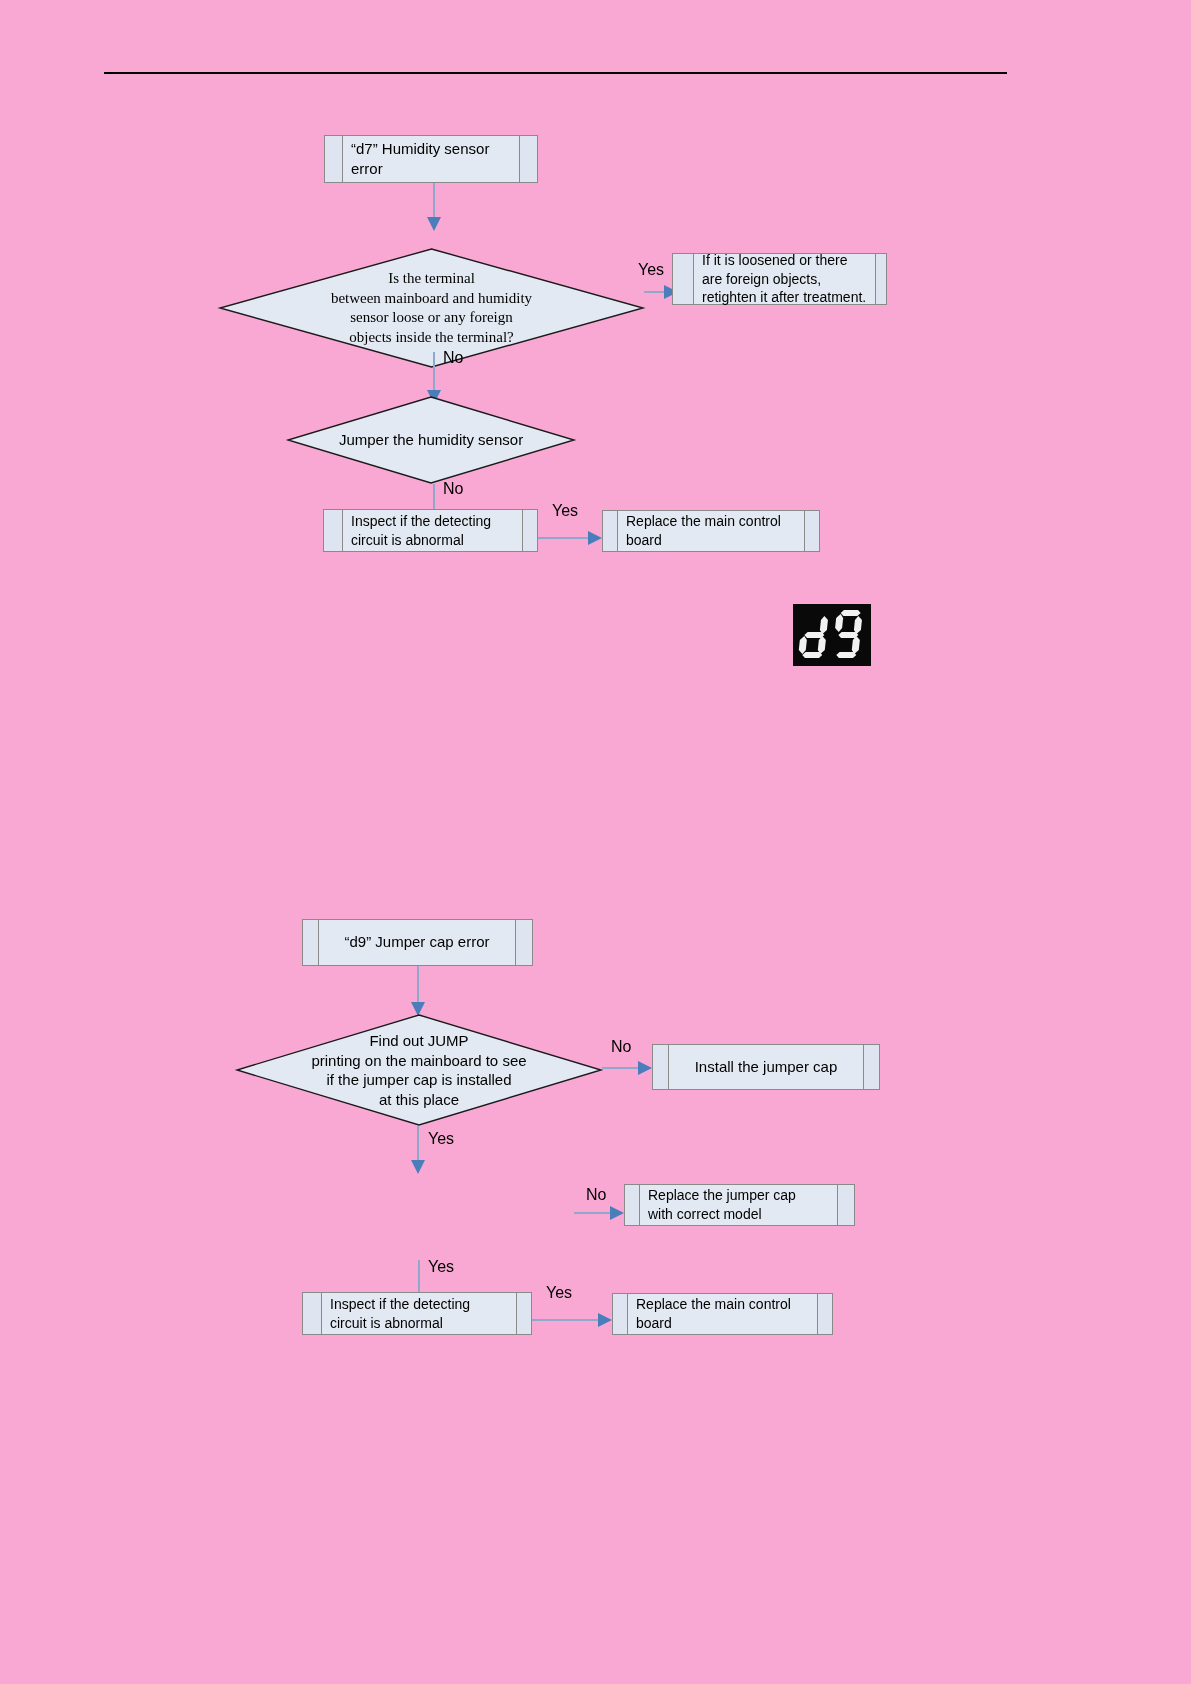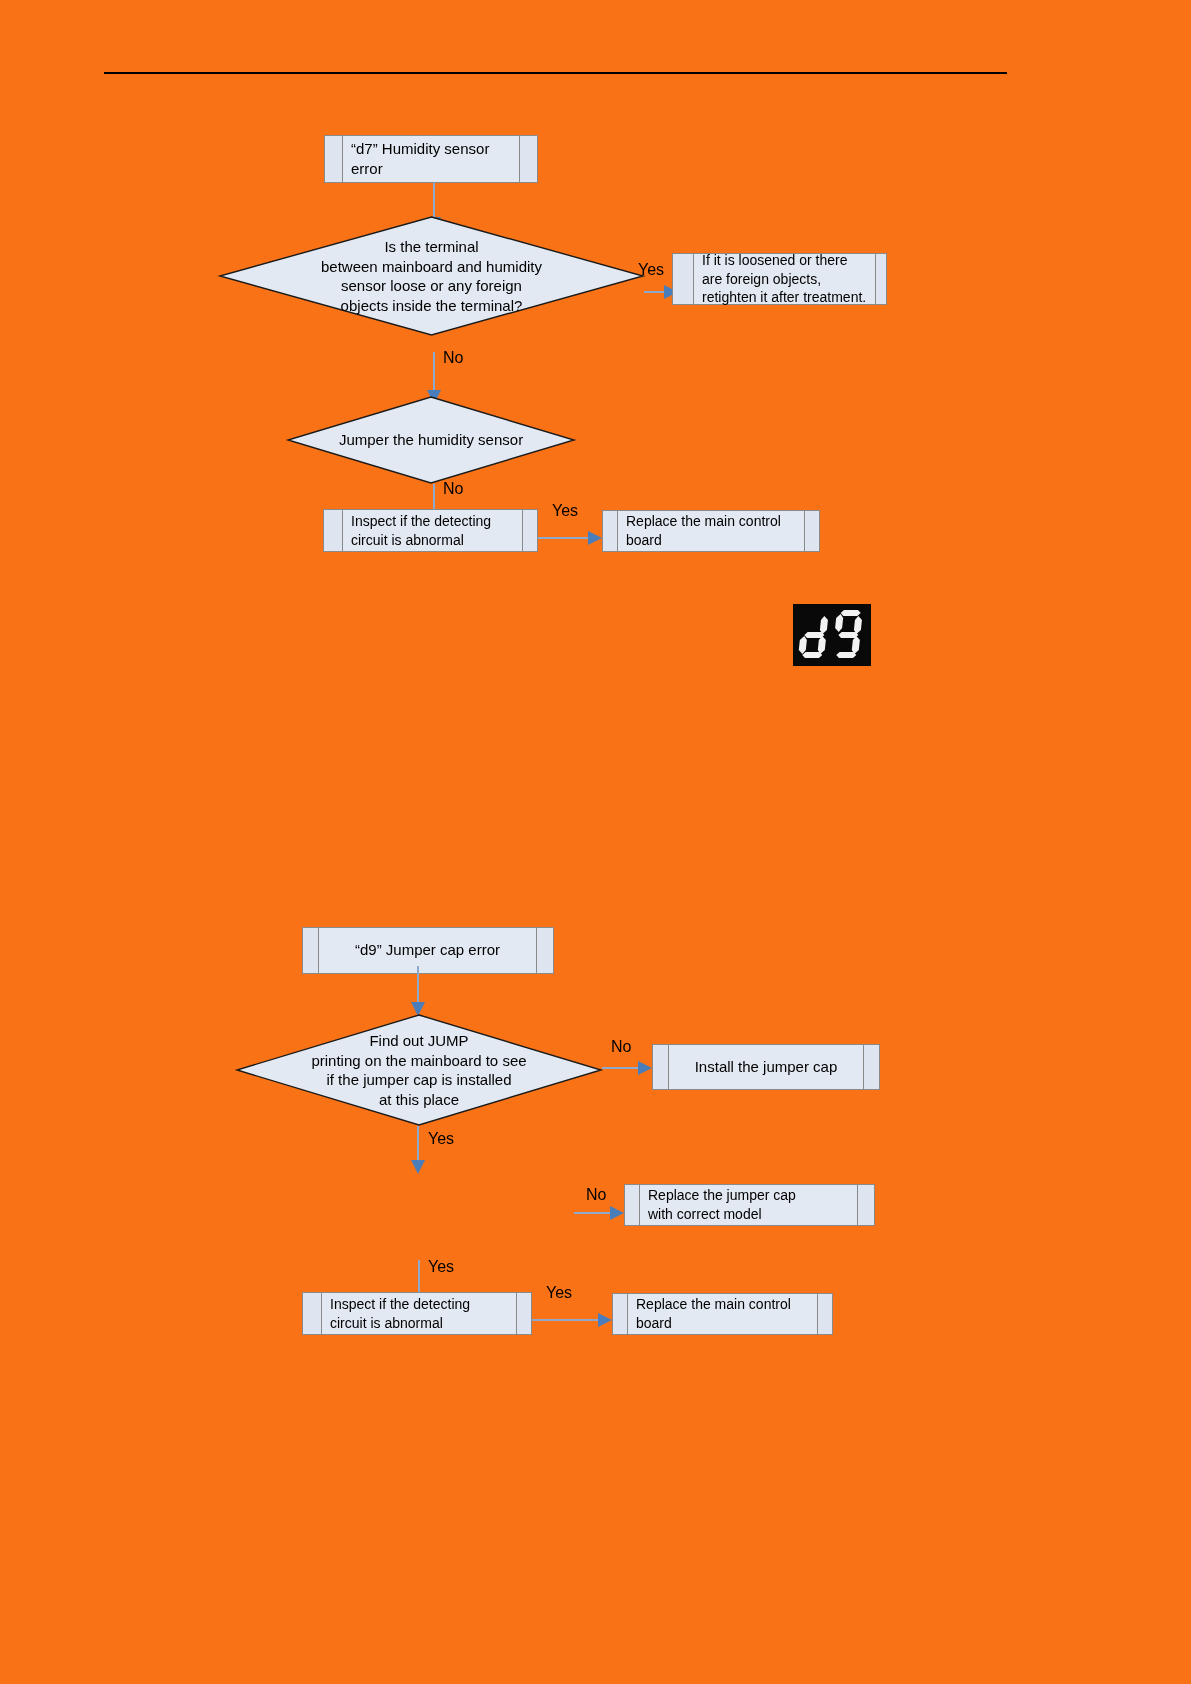--- a/index.html
+++ b/index.html
@@ -9,21 +9,21 @@
     background: #ffffff;
   }
   body {
     font-family: "Liberation Sans", sans-serif;
     color: #000000;
   }
   #page {
     position: relative;
     width: 1191px;
     height: 1684px;
-    background: #f97316;
+    background: #f9a8d4;
     overflow: hidden;
   }
 
   
   .header-rule {
     position: absolute;
     left: 104px;
     top: 72px;
     width: 903px;
     height: 0;
@@ -122,21 +122,21 @@
     <div class="txt">“d7” Humidity sensor
 error</div>
     <div class="sidebar-r" style="width:17px;"></div>
   </div>
 
   <svg class="conn" style="left:424px; top:183px; width:20px; height:50px;" viewBox="0 0 20 50">
     <line x1="10" y1="0" x2="10" y2="36" stroke="#8fa9cc" stroke-width="2"></line>
     <polygon points="3,34 17,34 10,48" fill="#4a7ebb"></polygon>
   </svg>
 
-  <div class="diamond" style="left:219px; top:216px; width:425px; height:120px;">
+  <div class="diamond" style="left:219px; top:248px; width:425px; height:120px;font-family:Liberation Serif, serif;">
     <svg width="425" height="120" viewBox="0 0 425 120">
       <polygon points="212.5,1 424,60 212.5,119 1,60" fill="#e3e9f2" stroke="#1a1a1a" stroke-width="1.4"></polygon>
     </svg>
     <div class="dtxt">Is the terminal
 between mainboard and humidity
 sensor loose or any foreign
 objects inside the terminal?</div>
   </div>
 
   <svg class="conn" style="left:644px; top:278px; width:36px; height:30px;" viewBox="0 0 36 30">
@@ -218,21 +218,21 @@
 
         <polygon points="8,25 11,22 25,22 28,25 25,28 11,28" fill="#f2f2f2"></polygon>
 
         <polygon points="26,26 30,30 30,40 26,44 23,40 23,30" fill="#f2f2f2"></polygon>
 
         <polygon points="8,45 11,42 25,42 28,45 25,48 11,48" fill="#f2f2f2"></polygon>
       </g>
     </svg>
   </div>
 
-  <div class="proc center" style="left:302px; top:919px; width:252px; height:47px;margin-top:8px;">
+  <div class="proc center" style="left:302px; top:919px; width:231px; height:47px;">
     <div class="sidebar-l" style="width:15px;"></div>
     <div class="txt">“d9” Jumper cap error</div>
     <div class="sidebar-r" style="width:16px;"></div>
   </div>
 
   <svg class="conn" style="left:408px; top:966px; width:20px; height:52px;" viewBox="0 0 20 52">
     <line x1="10" y1="0" x2="10" y2="38" stroke="#8fa9cc" stroke-width="2"></line>
     <polygon points="3,36 17,36 10,50" fill="#4a7ebb"></polygon>
   </svg>
 
@@ -264,21 +264,21 @@
   </svg>
   <div class="edge-label" style="left:428px; top:1131px;">Yes</div>
 
 
   <svg class="conn" style="left:574px; top:1200px; width:52px; height:26px;" viewBox="0 0 52 26">
     <line x1="0" y1="13" x2="38" y2="13" stroke="#8fa9cc" stroke-width="2"></line>
     <polygon points="36,6 36,20 50,13" fill="#4a7ebb"></polygon>
   </svg>
   <div class="edge-label" style="left:586px; top:1187px;">No</div>
 
-  <div class="proc" style="left:624px; top:1184px; width:251px; height:42px;">
+  <div class="proc" style="left:624px; top:1184px; width:231px; height:42px;">
     <div class="sidebar-l" style="width:14px;"></div>
     <div class="txt" style="font-size:14px;">Replace the jumper cap
 with correct model</div>
     <div class="sidebar-r" style="width:16px;"></div>
   </div>
 
   <svg class="conn" style="left:409px; top:1260px; width:20px; height:50px;" viewBox="0 0 20 50">
     <line x1="10" y1="0" x2="10" y2="36" stroke="#8fa9cc" stroke-width="2"></line>
     <polygon points="3,34 17,34 10,48" fill="#4a7ebb"></polygon>
   </svg>

